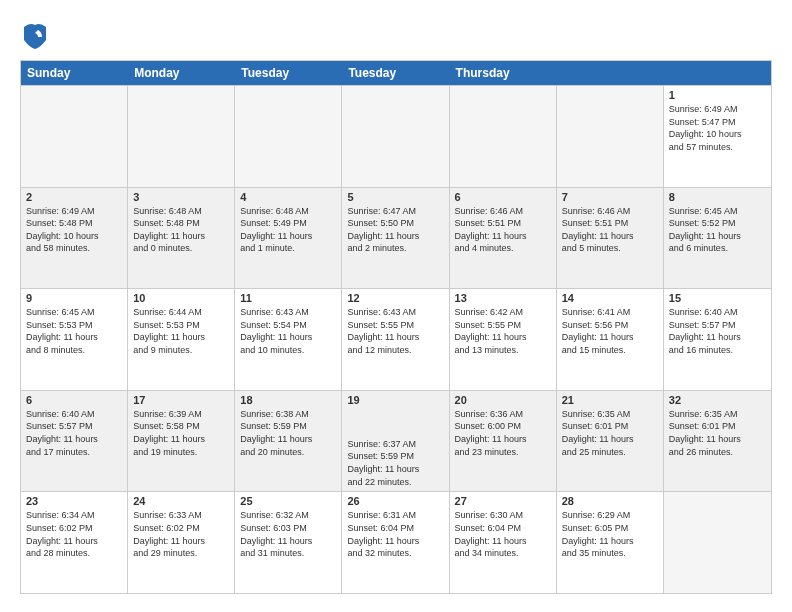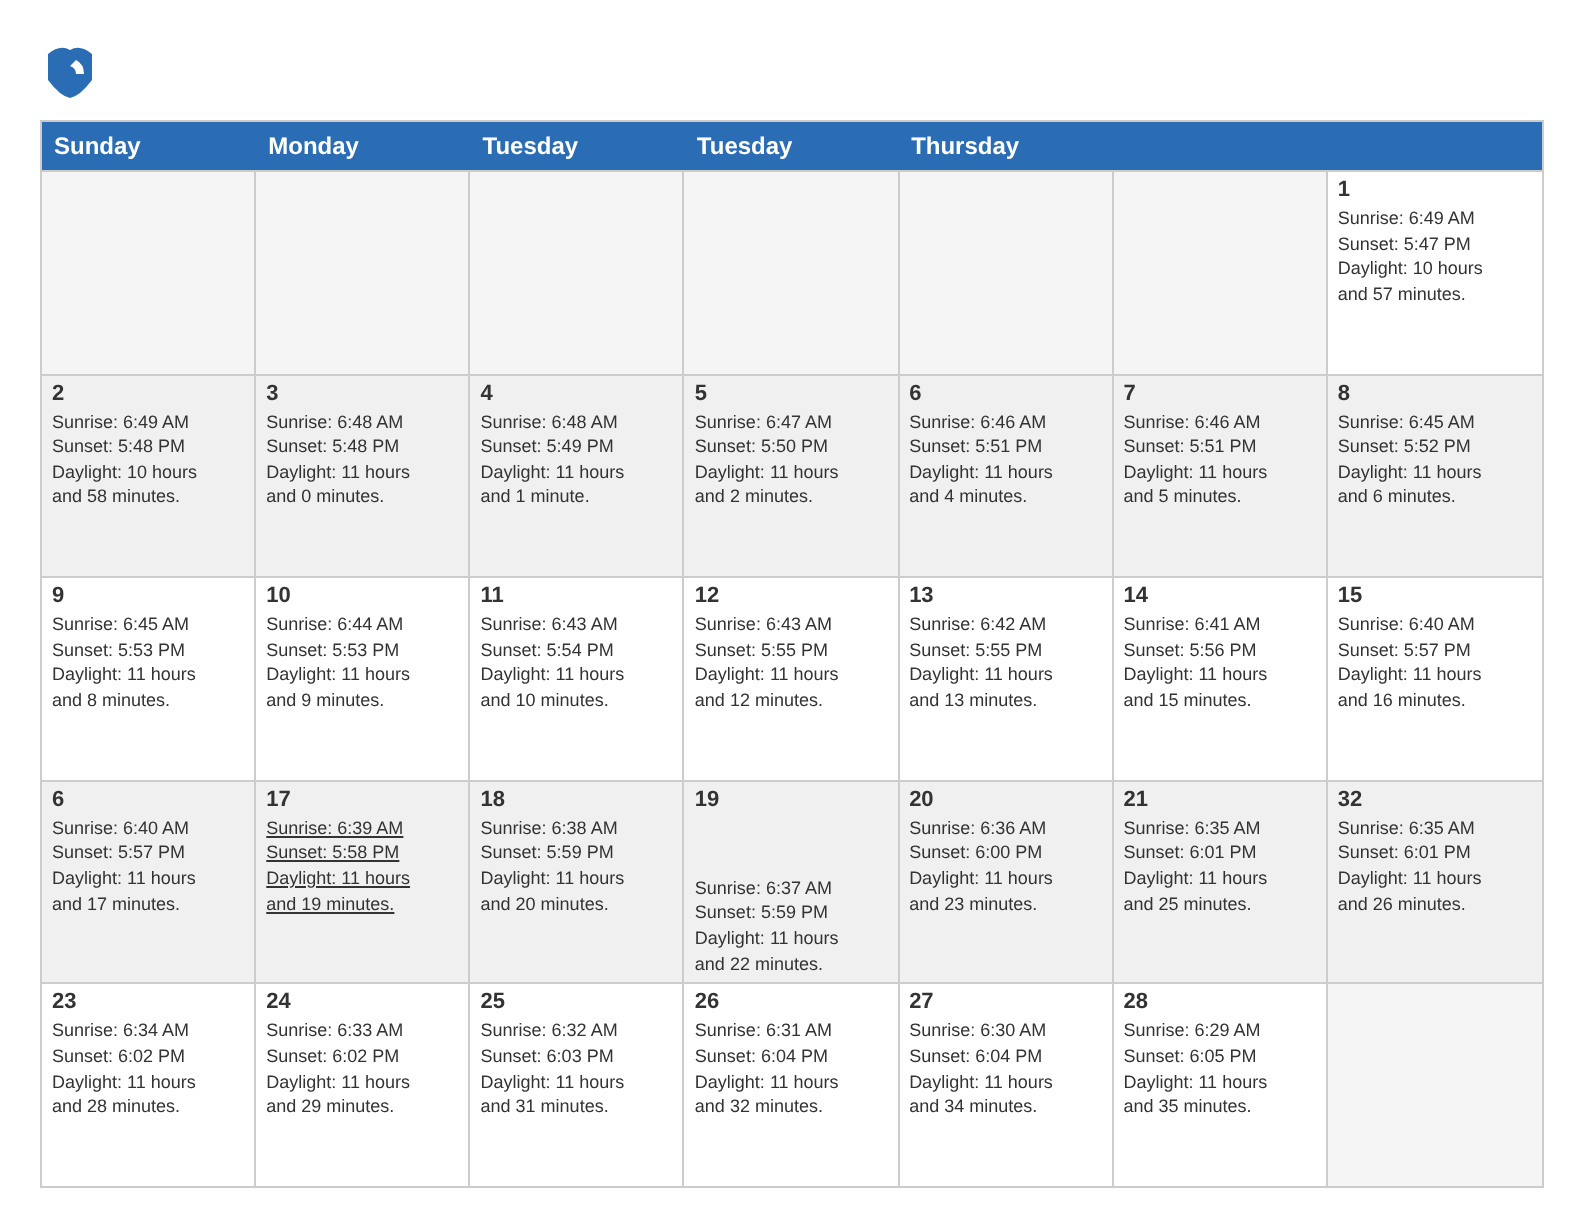--- a/index.html
+++ b/index.html
@@ -269,21 +269,21 @@
         <div class="cal-row row-shade">
           <div class="cal-cell">
             <div class="day-num">6</div>
             <div class="day-info" style="white-space: pre-line;">Sunrise: 6:40 AM
 Sunset: 5:57 PM
 Daylight: 11 hours
 and 17 minutes.</div>
           </div>
           <div class="cal-cell">
             <div class="day-num">17</div>
-            <div class="day-info" style="white-space: pre-line; text-decoration: underline;">Sunrise: 6:39 AM
+            <div class="day-info" style="white-space: pre-line;">Sunrise: 6:39 AM
 Sunset: 5:58 PM
 Daylight: 11 hours
 and 19 minutes.</div>
           </div>
           <div class="cal-cell">
             <div class="day-num">18</div>
             <div class="day-info" style="white-space: pre-line;">Sunrise: 6:38 AM
 Sunset: 5:59 PM
 Daylight: 11 hours
 and 20 minutes.</div>

